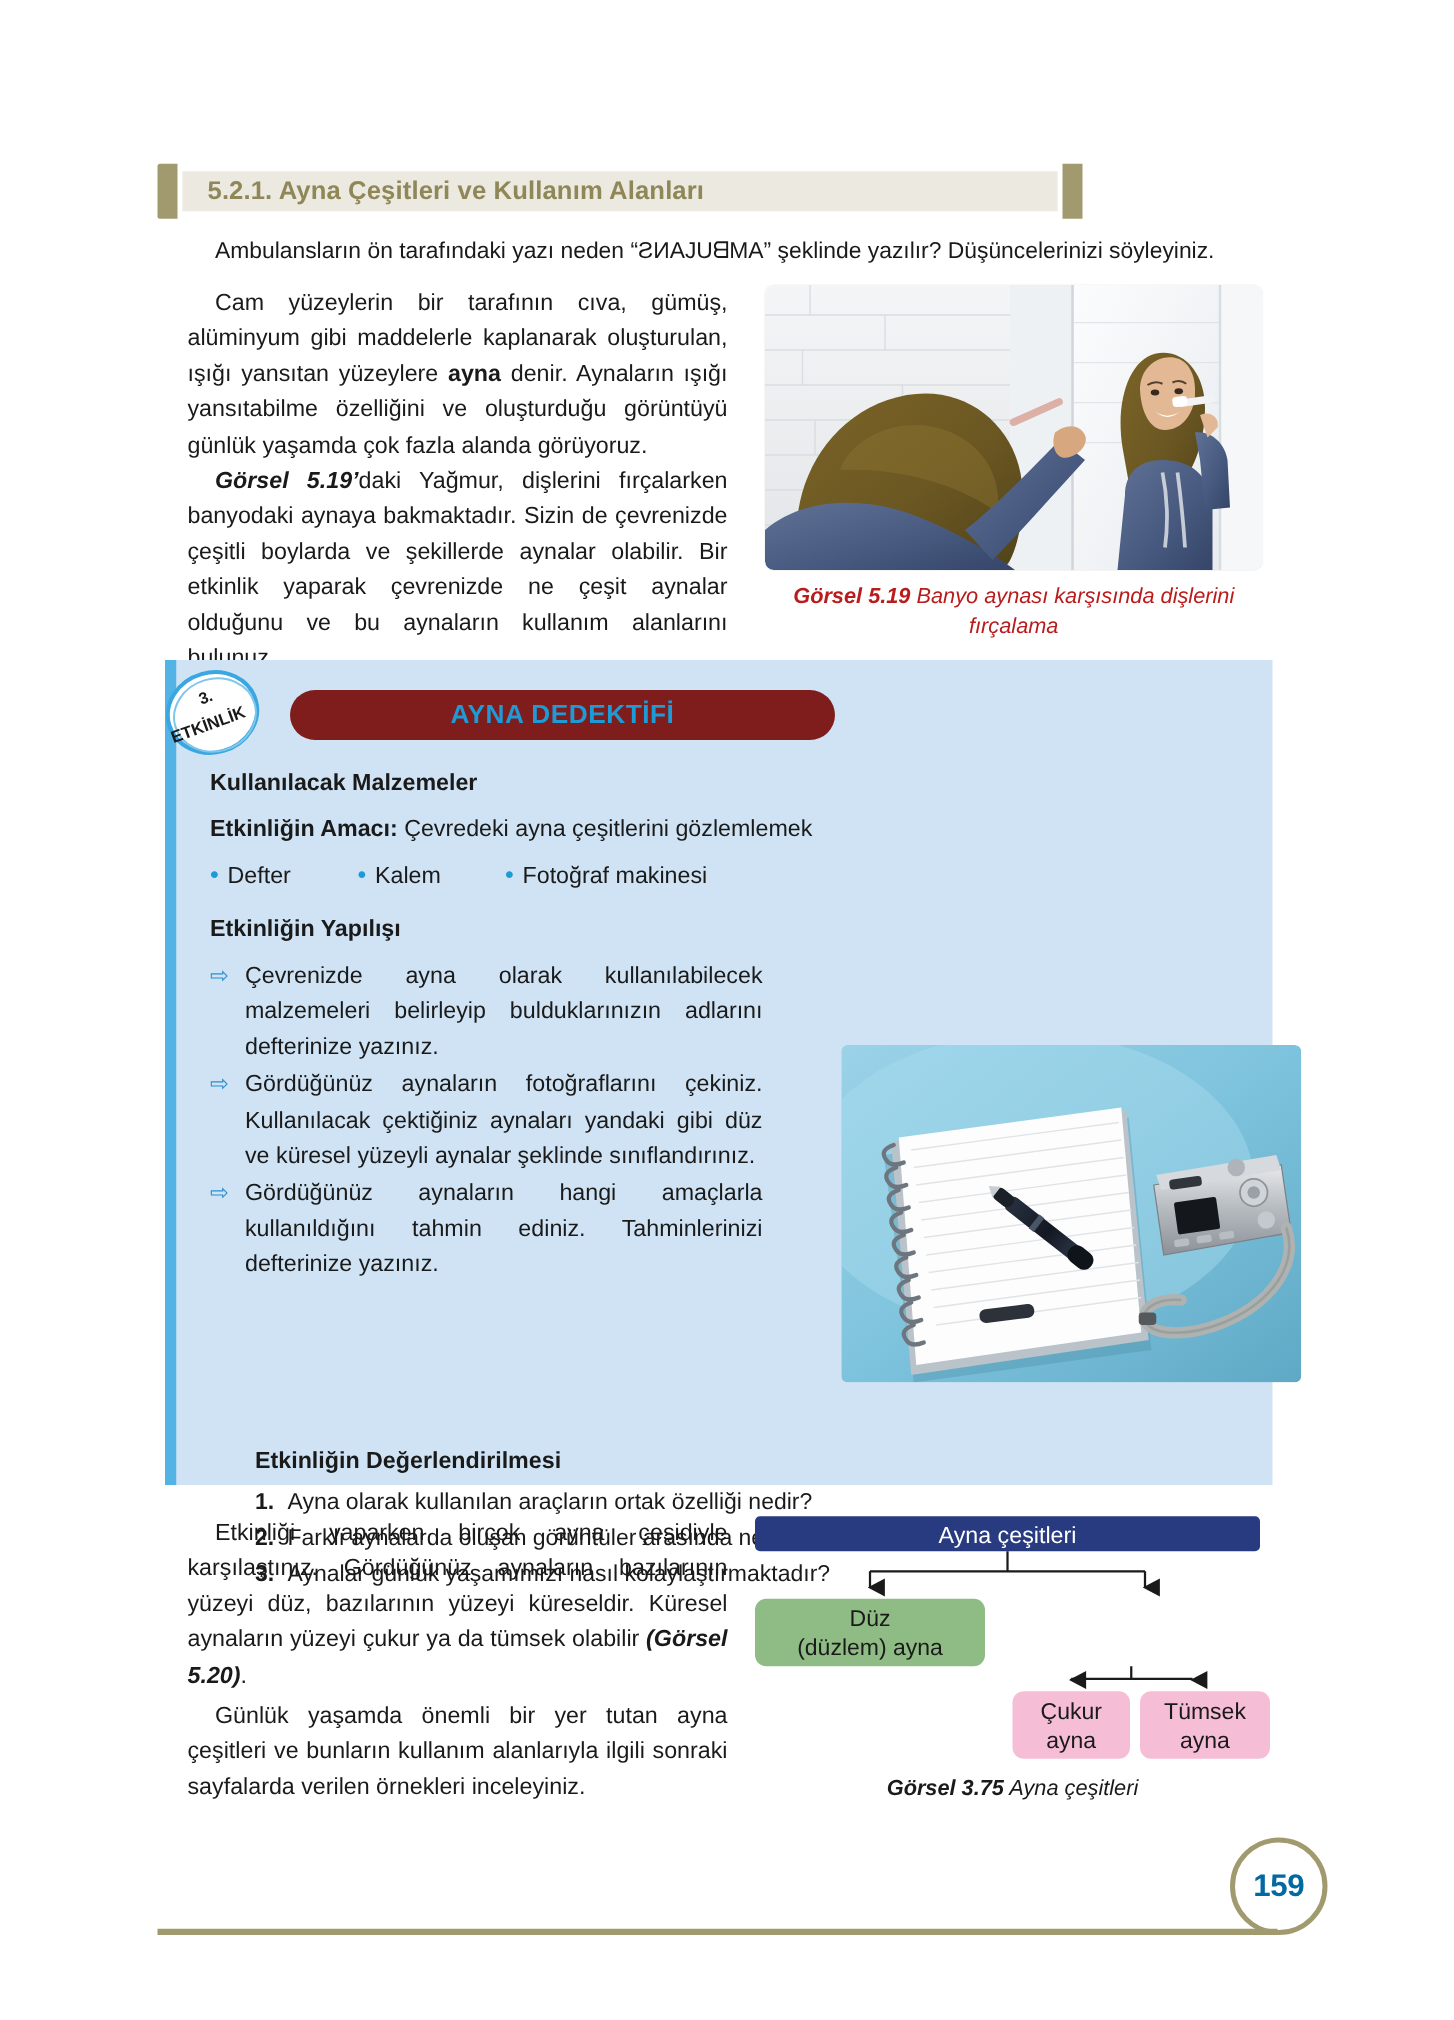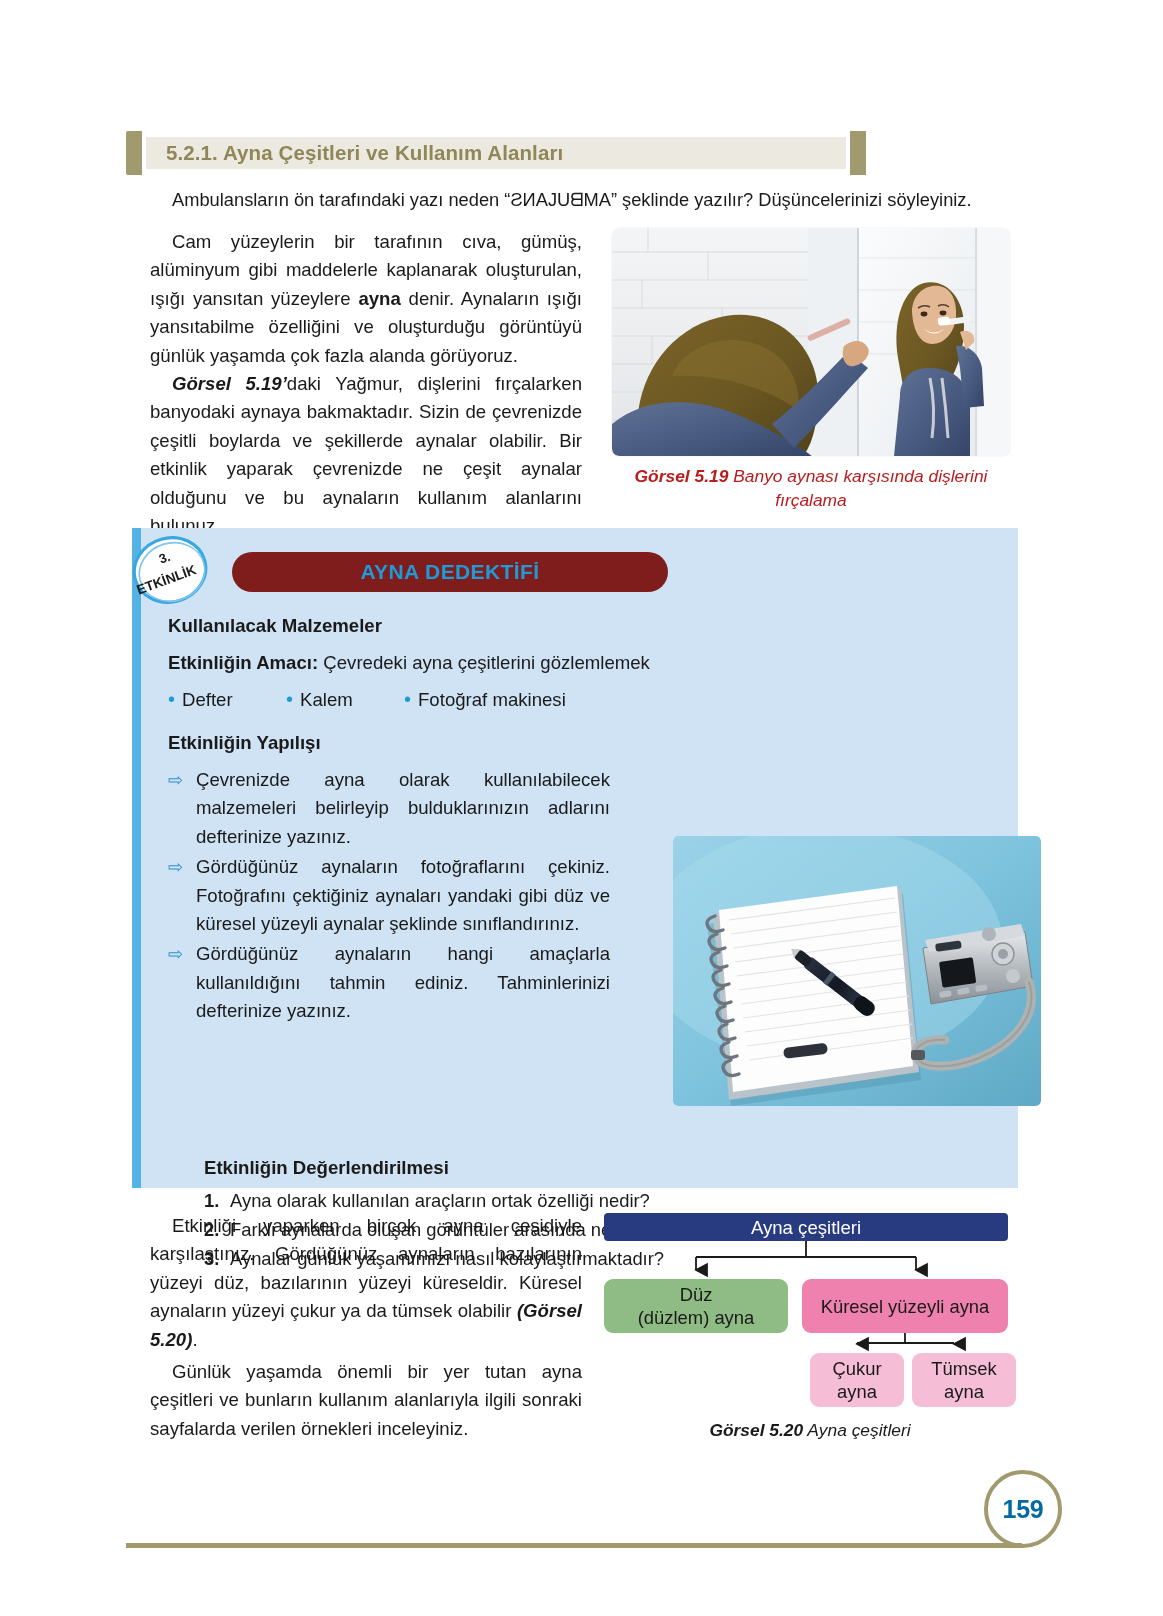--- a/index.html
+++ b/index.html
@@ -478,21 +478,21 @@
     </div>
 
     <div class="act-h">Etkinliğin Yapılışı</div>
     <div class="steps">
       <div class="step">
         <span class="step-arrow">⇨</span>
         <span class="step-text">Çevrenizde ayna olarak kullanılabilecek malzemeleri belirleyip bulduklarınızın adlarını defterinize yazınız.</span>
       </div>
       <div class="step">
         <span class="step-arrow">⇨</span>
-        <span class="step-text">Gördüğünüz aynaların fotoğraflarını çekiniz. Fotoğrafını çektiğiniz aynaları yandaki gibi düz ve küresel yüzeyli aynalar şeklinde sınıflandırınız.</span>
+        <span class="step-text">Gördüğünüz aynaların fotoğraflarını çekiniz. Kullanılacak çektiğiniz aynaları yandaki gibi düz ve küresel yüzeyli aynalar şeklinde sınıflandırınız.</span>
       </div>
       <div class="step">
         <span class="step-arrow">⇨</span>
         <span class="step-text">Gördüğünüz aynaların hangi amaçlarla kullanıldığını tahmin ediniz. Tahminlerinizi defterinize yazınız.</span>
       </div>
     </div>
 
     <div class="fig-notebook">
       <svg width="368" height="270" viewBox="0 0 368 270" role="img">
         <defs>
@@ -631,40 +631,37 @@
     <span>Ayna çeşitleri</span>
   </div>
 
   <div class="flow-box flow-duz">
     <div>
       <div>Düz</div>
       <div>(düzlem) ayna</div>
     </div>
   </div>
 
-  <div class="flow-box flow-kuresel">
-    <span>Küresel yüzeyli ayna</span>
-  </div>
 
   <div class="flow-box flow-cukur">
     <div>
       <div>Çukur</div>
       <div>ayna</div>
     </div>
   </div>
 
   <div class="flow-box flow-tumsek">
     <div>
       <div>Tümsek</div>
       <div>ayna</div>
     </div>
   </div>
 </div>
 
 <div class="fig520-caption">
-  <b>Görsel 5.20</b><span> Ayna çeşitleri</span>
+  <b>Görsel 3.75</b><span> Ayna çeşitleri</span>
 </div>
 
 <div class="footer-rule"></div>
 <div class="page-number">
   <div class="circle"></div>
   <div class="num">159</div>
 </div>
 
 </body></html>

